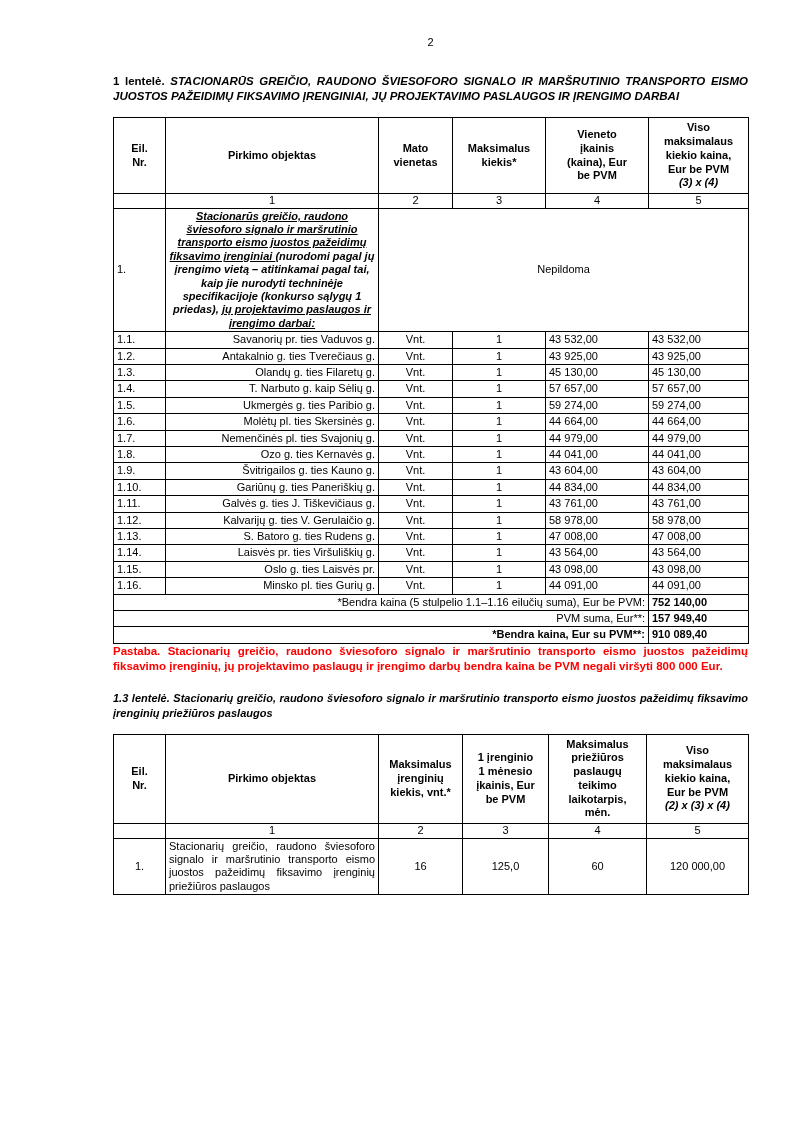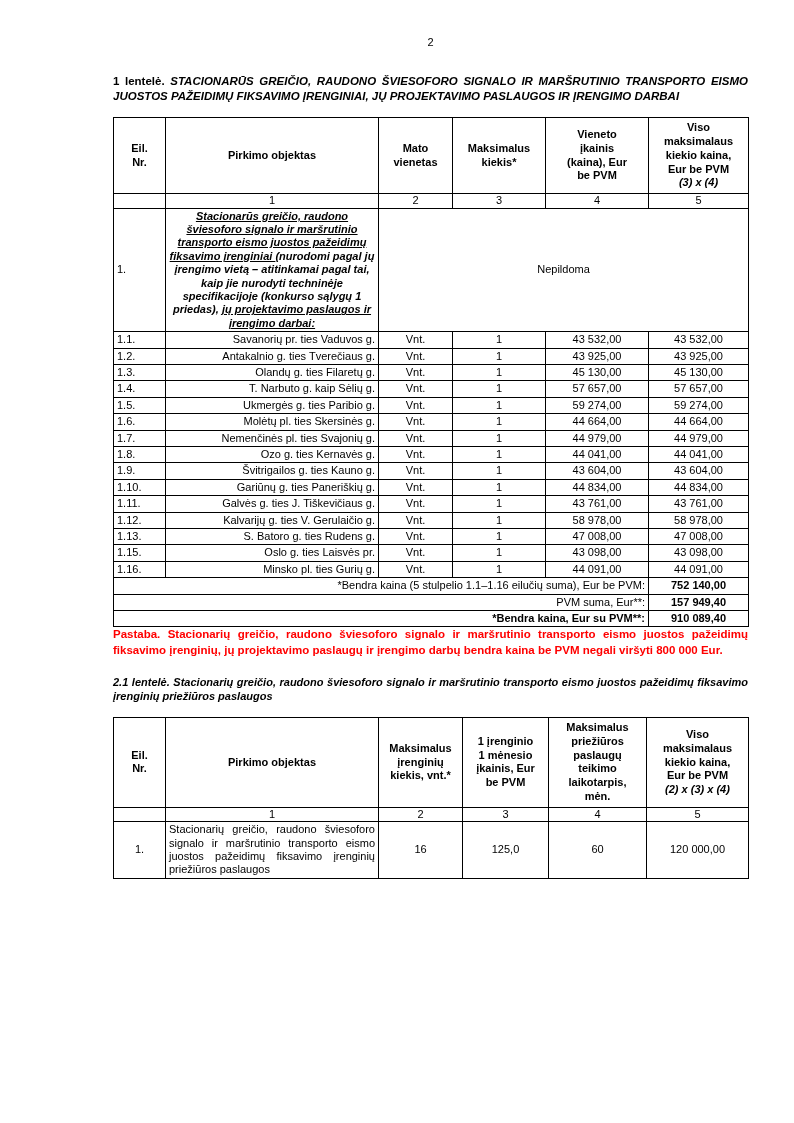--- a/index.html
+++ b/index.html
@@ -23,21 +23,21 @@
     width: 635px; font-size: 11px;
   }
   .grid td, .grid th { border: 1px solid #000; padding: 1px 3px; line-height: 1.22; vertical-align: middle; }
   .grid th { font-weight: bold; text-align: center; white-space: pre-line; padding: 3px 2px; line-height: 1.25; }
   .formula { display: block; font-style: italic; }
   .num-row td { text-align: center; padding: 0 2px; }
 
   .id-cell { vertical-align: top; }
   .obj-col { text-align: right; }
   .cell-center { text-align: center; }
-  .cell-num { text-align: center; }
+  .cell-num { text-align: left; }
   .bold { font-weight: bold; }
 
   .object-cell {
     text-align: center; font-weight: bold; font-style: italic;
     vertical-align: top; padding: 3px 5px; line-height: 1.3;
   }
   .object-cell .u { text-decoration: underline; }
   .nepildoma-cell { text-align: center; vertical-align: middle; }
   .footer-label { text-align: right; }
 
@@ -204,20 +204,28 @@
           </tr>
           <tr>
             <td class="id-cell">1.13.</td>
             <td class="obj-col">S. Batoro g. ties Rudens g.</td>
             <td class="cell-center">Vnt.</td>
             <td class="cell-center">1</td>
             <td class="cell-num">47 008,00</td>
             <td class="cell-num">47 008,00</td>
           </tr>
           <tr>
+            <td class="id-cell">1.14.</td>
+            <td class="obj-col">Laisvės pr. ties Viršuliškių g.</td>
+            <td class="cell-center">Vnt.</td>
+            <td class="cell-center">1</td>
+            <td class="cell-num">43 564,00</td>
+            <td class="cell-num">43 564,00</td>
+          </tr>
+          <tr>
             <td class="id-cell">1.15.</td>
             <td class="obj-col">Oslo g. ties Laisvės pr.</td>
             <td class="cell-center">Vnt.</td>
             <td class="cell-center">1</td>
             <td class="cell-num">43 098,00</td>
             <td class="cell-num">43 098,00</td>
           </tr>
           <tr>
             <td class="id-cell">1.16.</td>
             <td class="obj-col">Minsko pl. ties Gurių g.</td>
@@ -239,21 +247,21 @@
           <tr>
             <td colspan="5" class="footer-label bold">*Bendra kaina, Eur su PVM**:</td>
             <td class="cell-num bold">910 089,40</td>
           </tr>
         </tbody>
     </table>
 
     <p class="note" id="note-paragraph" style="color: rgb(255, 0, 0);"><span>Pastaba.</span> <span>Stacionarių greičio, raudono šviesoforo signalo ir maršrutinio transporto eismo juostos pažeidimų fiksavimo įrenginių, jų projektavimo paslaugų ir įrengimo darbų bendra kaina be PVM negali viršyti 800 000 Eur.</span></p>
 
 
-    <p class="subheading"><span>2.1 lentelė.</span> <span>Stacionarių greičio, raudono šviesoforo signalo ir maršrutinio transporto eismo juostos pažeidimų fiksavimo įrenginių priežiūros paslaugos</span></p>
+    <p class="subheading"><span>1.3 lentelė.</span> <span>Stacionarių greičio, raudono šviesoforo signalo ir maršrutinio transporto eismo juostos pažeidimų fiksavimo įrenginių priežiūros paslaugos</span></p>
 
     <table class="grid">
       <colgroup>
         <col style="width:52px">
           <col style="width:213px">
           <col style="width:84px">
         <col style="width:86px">
           <col style="width:98px">
           <col style="width:102px">
       </colgroup>

